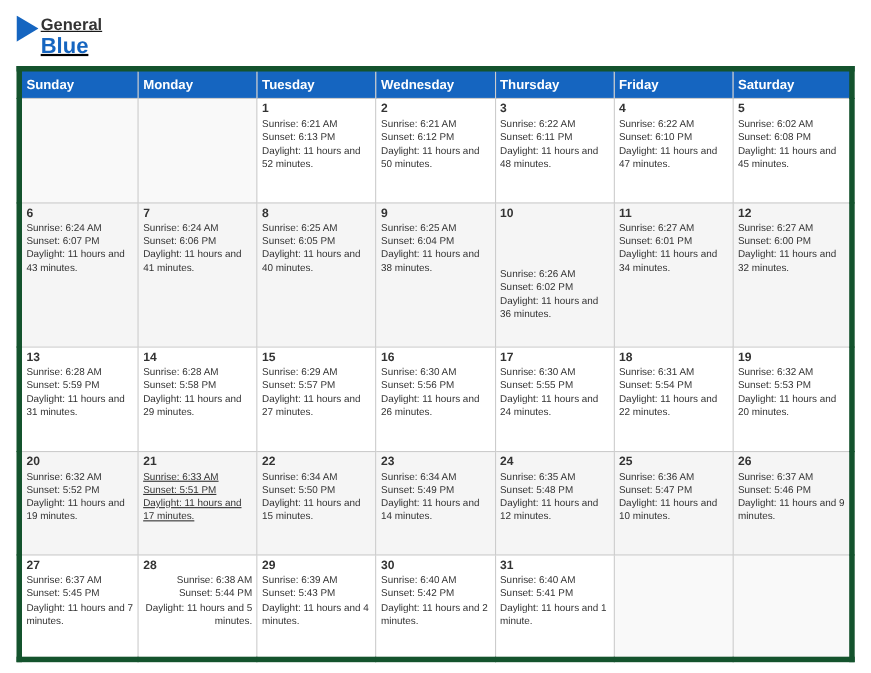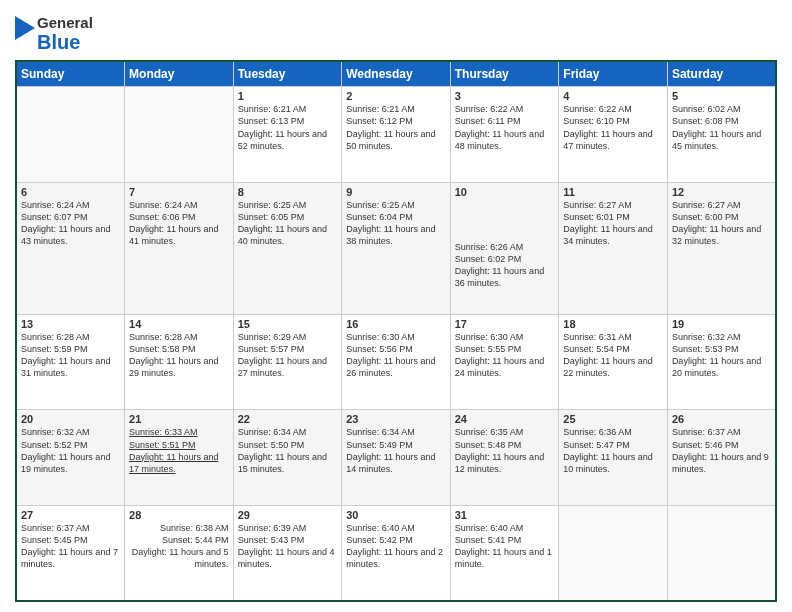--- a/index.html
+++ b/index.html
@@ -18,38 +18,38 @@
       flex-direction: column;
     }
     .header {
       display: flex;
       justify-content: space-between;
       align-items: flex-start;
       margin-bottom: 6px;
     }
     .logo {
       display: flex;
-      align-items: center;
       margin-top: 4px;
+      text-decoration: underline;
     }
     .title-block {
       text-align: right;
     }
     .month-title {
       font-size: 34px;
       color: #333;
       font-weight: normal;
     }
     .location {
       font-size: 15px;
       color: #555;
     }
     .calendar {
       flex: 1;
-      border: 2px solid #14532d;
+      border: 5px solid #14532d;
       border-collapse: collapse;
       width: 100%;
       table-layout: fixed;
     }
     .calendar th {
       background: #1565c0;
       color: #fff;
       font-size: 12px;
       font-weight: bold;
       padding: 5px 4px;

